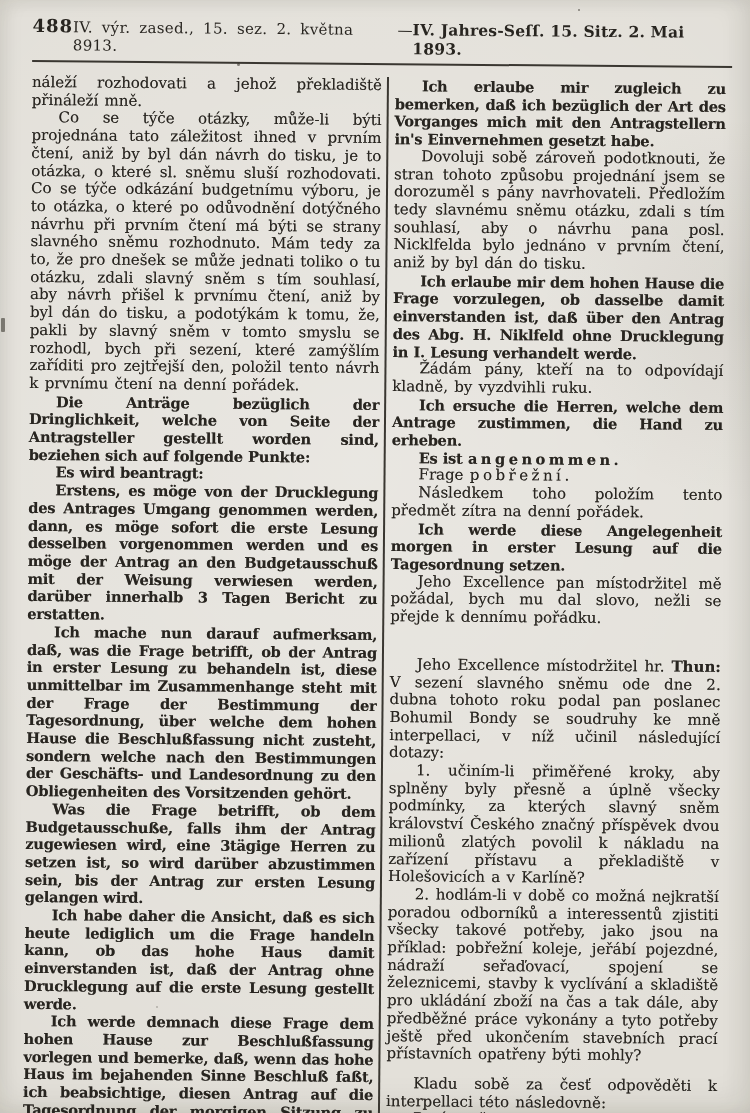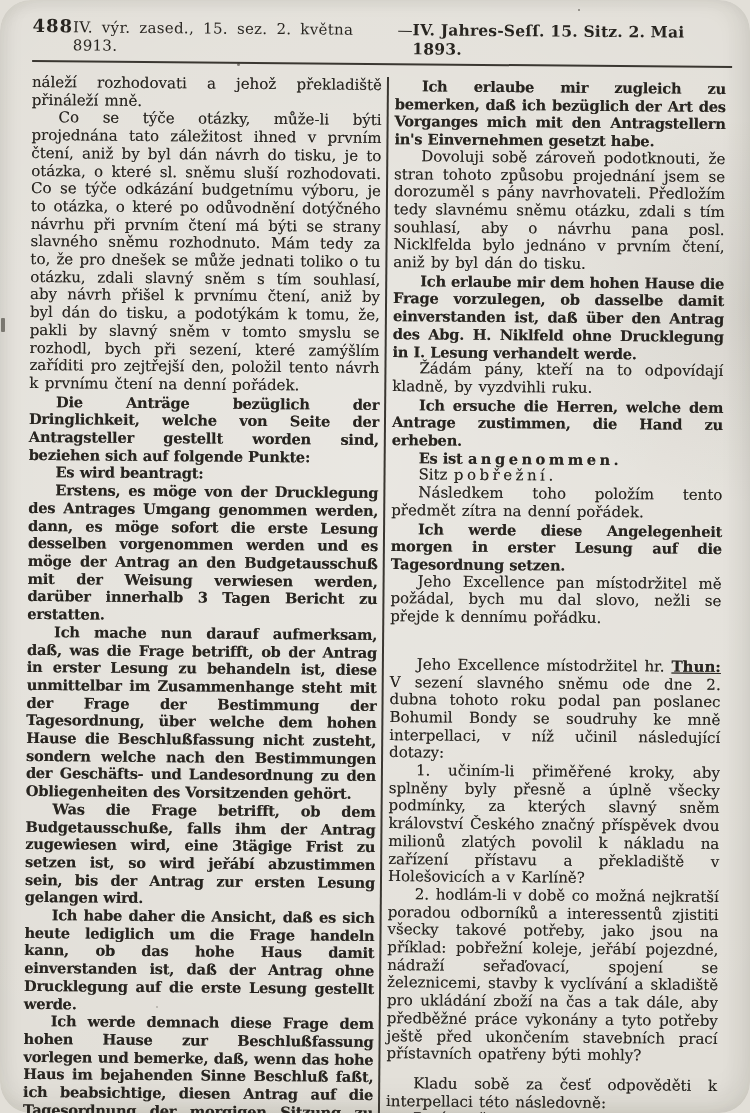--- a/index.html
+++ b/index.html
@@ -12,21 +12,20 @@
     font-family:"DejaVu Serif","Liberation Serif",serif;
     color:var(--ink);
   }
   .sheet{
     position:absolute;inset:0;
     background:
       radial-gradient(ellipse 120% 90% at 48% 42%, rgba(255,255,255,0.25), rgba(0,0,0,0) 70%),
       radial-gradient(ellipse 40% 25% at 100% 28%, rgba(60,55,45,0.08), rgba(0,0,0,0) 70%),
       var(--paper);
     box-shadow: inset -10px 0 22px rgba(40,36,28,0.07), inset 0 -14px 30px rgba(40,36,28,0.05), inset 6px 0 16px rgba(40,36,28,0.05);
-    border-radius: 31px;
   }
   .content{
     position:absolute;left:28px;top:16px;width:700px;
     transform:rotate(0.5deg);transform-origin:350px 520px;
   }
   .hdr{
     display:flex;justify-content:space-between;align-items:baseline;
     padding:2px 2px 5px 0;border-bottom:2px solid var(--rule);
   }
   .hdr .num{font-weight:700;font-size:18px;letter-spacing:1px;}
@@ -43,21 +42,21 @@
     line-height:17.7px;
     text-shadow:0 0 0.5px rgba(40,37,32,0.55);
   }
   p.cs{font-size:15px;word-spacing:1.5px;}
   p.de{font-size:14.6px;font-weight:700;letter-spacing:-0.25px;word-spacing:0.5px;}
   p.noindent{text-indent:0;}
   p.gap{margin-top:30px;}
   p.gap-sm{margin-top:12px;}
   p.spread{text-align-last:justify;}
   .sp{letter-spacing:3.5px;}
-  .b{font-weight:700;text-decoration:underline;}
+  .b{font-weight:700;}
   .speck{position:absolute;background:rgba(45,41,35,0.55);border-radius:50%;}
   .speck.dash{border-radius:1px;}
 </style>
 </head>
 <body>
 
 <div class="sheet">
   <div class="content">
 
     <div class="hdr">
@@ -68,33 +67,33 @@
     </div>
 
     <div class="cols">
       <div class="col left">
           <p class="cs noindent"><span>náleží rozhodovati a jehož překladiště přináleží mně.</span></p>
           <p class="cs"><span>Co se týče otázky, může-li býti projednána tato záležitost ihned v prvním čtení, aniž by byl dán návrh do tisku, je to otázka, o které sl. sněmu sluší rozhodovati. Co se týče odkázání budgetnímu výboru, je to otázka, o které po odůvodnění dotýčného návrhu při prvním čtení má býti se strany slavného sněmu rozhodnuto. Mám tedy za to, že pro dnešek se může jednati toliko o tu otázku, zdali slavný sněm s tím souhlasí, aby návrh přišel k prvnímu čtení, aniž by byl dán do tisku, a podotýkám k tomu, že, pakli by slavný sněm v tomto smyslu se rozhodl, bych při sezení, které zamýšlím zaříditi pro zejtřejší den, položil tento návrh k prvnímu čtení na denní pořádek.</span></p>
           <p class="de"><span>Die Anträge bezüglich der Dringlichkeit, welche von Seite der Antragsteller gestellt worden sind, beziehen sich auf folgende Punkte:</span></p>
           <p class="de"><span>Es wird beantragt:</span></p>
           <p class="de"><span>Erstens, es möge von der Drucklegung des Antrages Umgang genommen werden, dann, es möge sofort die erste Lesung desselben vorgenommen werden und es möge der Antrag an den Budgetausschuß mit der Weisung verwiesen werden, darüber innerhalb 3 Tagen Bericht zu erstatten.</span></p>
           <p class="de"><span>Ich mache nun darauf aufmerksam, daß, was die Frage betrifft, ob der Antrag in erster Lesung zu behandeln ist, diese unmittelbar im Zusammenhange steht mit der Frage der Bestimmung der Tagesordnung, über welche dem hohen Hause die Beschlußfassung nicht zusteht, sondern welche nach den Bestimmungen der Geschäfts- und Landesordnung zu den Obliegenheiten des Vorsitzenden gehört.</span></p>
-          <p class="de"><span>Was die Frage betrifft, ob dem Budgetausschuße, falls ihm der Antrag zugewiesen wird, eine 3tägige Frist zu setzen ist, so wird jeřábí abzustimmen sein, bis der Antrag zur ersten Lesung gelangen wird.</span></p>
+          <p class="de"><span>Was die Frage betrifft, ob dem Budgetausschuße, falls ihm der Antrag zugewiesen wird, eine 3tägige Herren zu setzen ist, so wird darüber abzustimmen sein, bis der Antrag zur ersten Lesung gelangen wird.</span></p>
           <p class="de"><span>Ich habe daher die Ansicht, daß es sich heute lediglich um die Frage handeln kann, ob das hohe Haus damit einverstanden ist, daß der Antrag ohne Drucklegung auf die erste Lesung gestellt werde.</span></p>
           <p class="de"><span>Ich werde demnach diese Frage dem hohen Hause zur Beschlußfassung vorlegen und bemerke, daß, wenn das hohe Haus im bejahenden Sinne Beschluß faßt, ich beabsichtige, diesen Antrag auf die Tagesordnung der morgigen Sitzung zu stellen.</span></p>
         </div>
       <div class="vrule"></div>
       <div class="col right">
           <p class="de"><span>Ich erlaube mir zugleich zu bemerken, daß ich bezüglich der Art des Vorganges mich mit den Antragstellern in's Einvernehmen gesetzt habe.</span></p>
           <p class="cs"><span>Dovoluji sobě zároveň podotknouti, že stran tohoto způsobu projednání jsem se dorozuměl s pány navrhovateli. Předložím tedy slavnému sněmu otázku, zdali s tím souhlasí, aby o návrhu pana posl. Nicklfelda bylo jednáno v prvním čtení, aniž by byl dán do tisku.</span></p>
           <p class="de"><span>Ich erlaube mir dem hohen Hause die Frage vorzulegen, ob dasselbe damit einverstanden ist, daß über den Antrag des Abg. H. Niklfeld ohne Drucklegung in I. Lesung verhandelt werde.</span></p>
           <p class="cs"><span>Žádám pány, kteří na to odpovídají kladně, by vyzdvihli ruku.</span></p>
           <p class="de"><span>Ich ersuche die Herren, welche dem Antrage zustimmen, die Hand zu erheben.</span></p>
           <p class="de"><span>Es ist </span><span class="sp">angenommen</span><span>.</span></p>
-          <p class="cs"><span>Sitz </span><span class="sp">pobřežní</span><span>.</span></p>
+          <p class="cs"><span>Frage </span><span class="sp">pobřežní</span><span>.</span></p>
           <p class="cs"><span>Následkem toho položím tento předmět zítra na denní pořádek.</span></p>
           <p class="de"><span>Ich werde diese Angelegenheit morgen in erster Lesung auf die Tagesordnung setzen.</span></p>
           <p class="cs"><span>Jeho Excellence pan místodržitel mě požádal, bych mu dal slovo, nežli se přejde k dennímu pořádku.</span></p>
           <p class="cs gap"><span>Jeho Excellence místodržitel hr. </span><span class="b">Thun:</span><span> V sezení slavného sněmu ode dne 2. dubna tohoto roku podal pan poslanec Bohumil Bondy se soudruhy ke mně interpellaci, v níž učinil následující dotazy:</span></p>
           <p class="cs"><span>1. učiním-li přiměřené kroky, aby splněny byly přesně a úplně všecky podmínky, za kterých slavný sněm království Českého značný příspěvek dvou milionů zlatých povolil k nákladu na zařízení přístavu a překladiště v Holešovicích a v Karlíně?</span></p>
           <p class="cs"><span>2. hodlám-li v době co možná nejkratší poradou odborníků a interessentů zjistiti všecky takové potřeby, jako jsou na příklad: pobřežní koleje, jeřábí pojezdné, nádraží seřaďovací, spojení se železnicemi, stavby k vyclívání a skladiště pro ukládání zboží na čas a tak dále, aby předběžné práce vykonány a tyto potřeby ještě před ukončením stavebních prací přístavních opatřeny býti mohly?</span></p>
           <p class="cs gap-sm"><span>Kladu sobě za česť odpověděti k interpellaci této následovně:</span></p>
           <p class="cs spread"><span>Prvé než projekt na zřízení nového</span></p>
         </div>
     </div>

